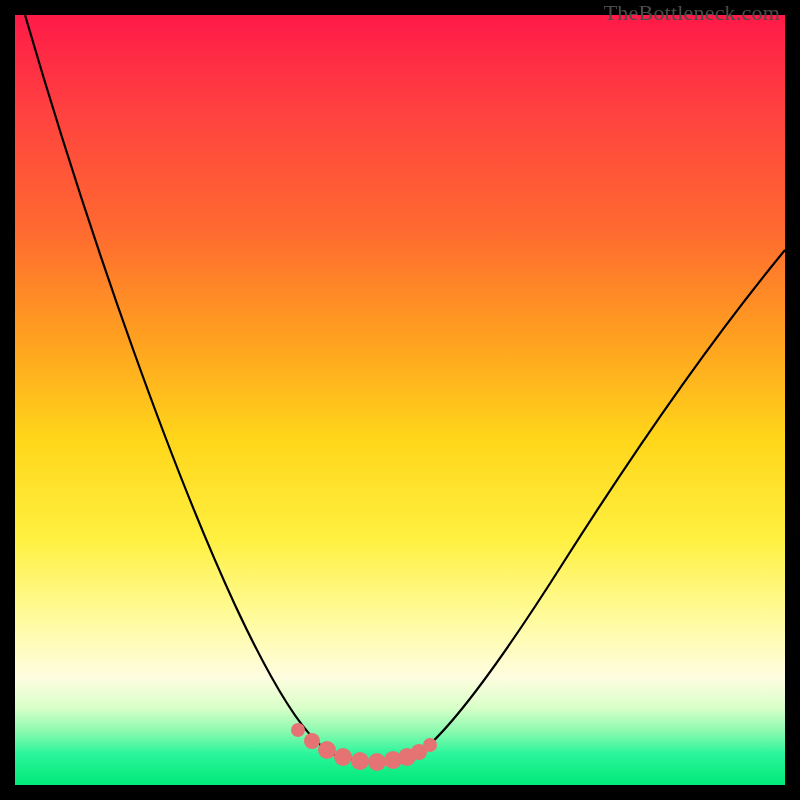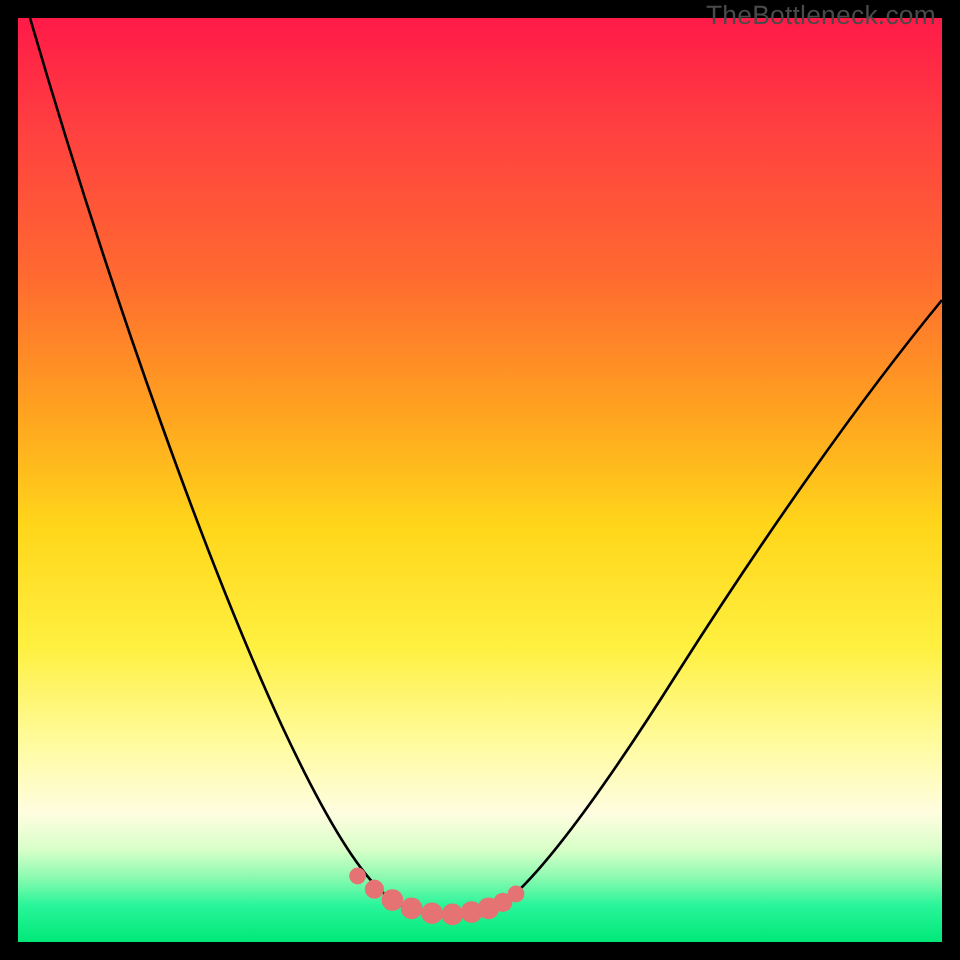--- a/index.html
+++ b/index.html
@@ -47,20 +47,21 @@
     height: 770px;
   }
   .watermark {
     position: absolute;
     top: 0px;
     right: 20px;
     color: #4a4a4a;
     font-size: 22px;
     font-weight: 500;
     letter-spacing: 0.2px;
+    font-family: Liberation Serif, serif;
   }
 </style>
 </head>
 <body>
 
 <div class="frame">
   <div class="plot-area">
 
     <svg class="curves" viewBox="0 0 770 770" preserveAspectRatio="none">
 

